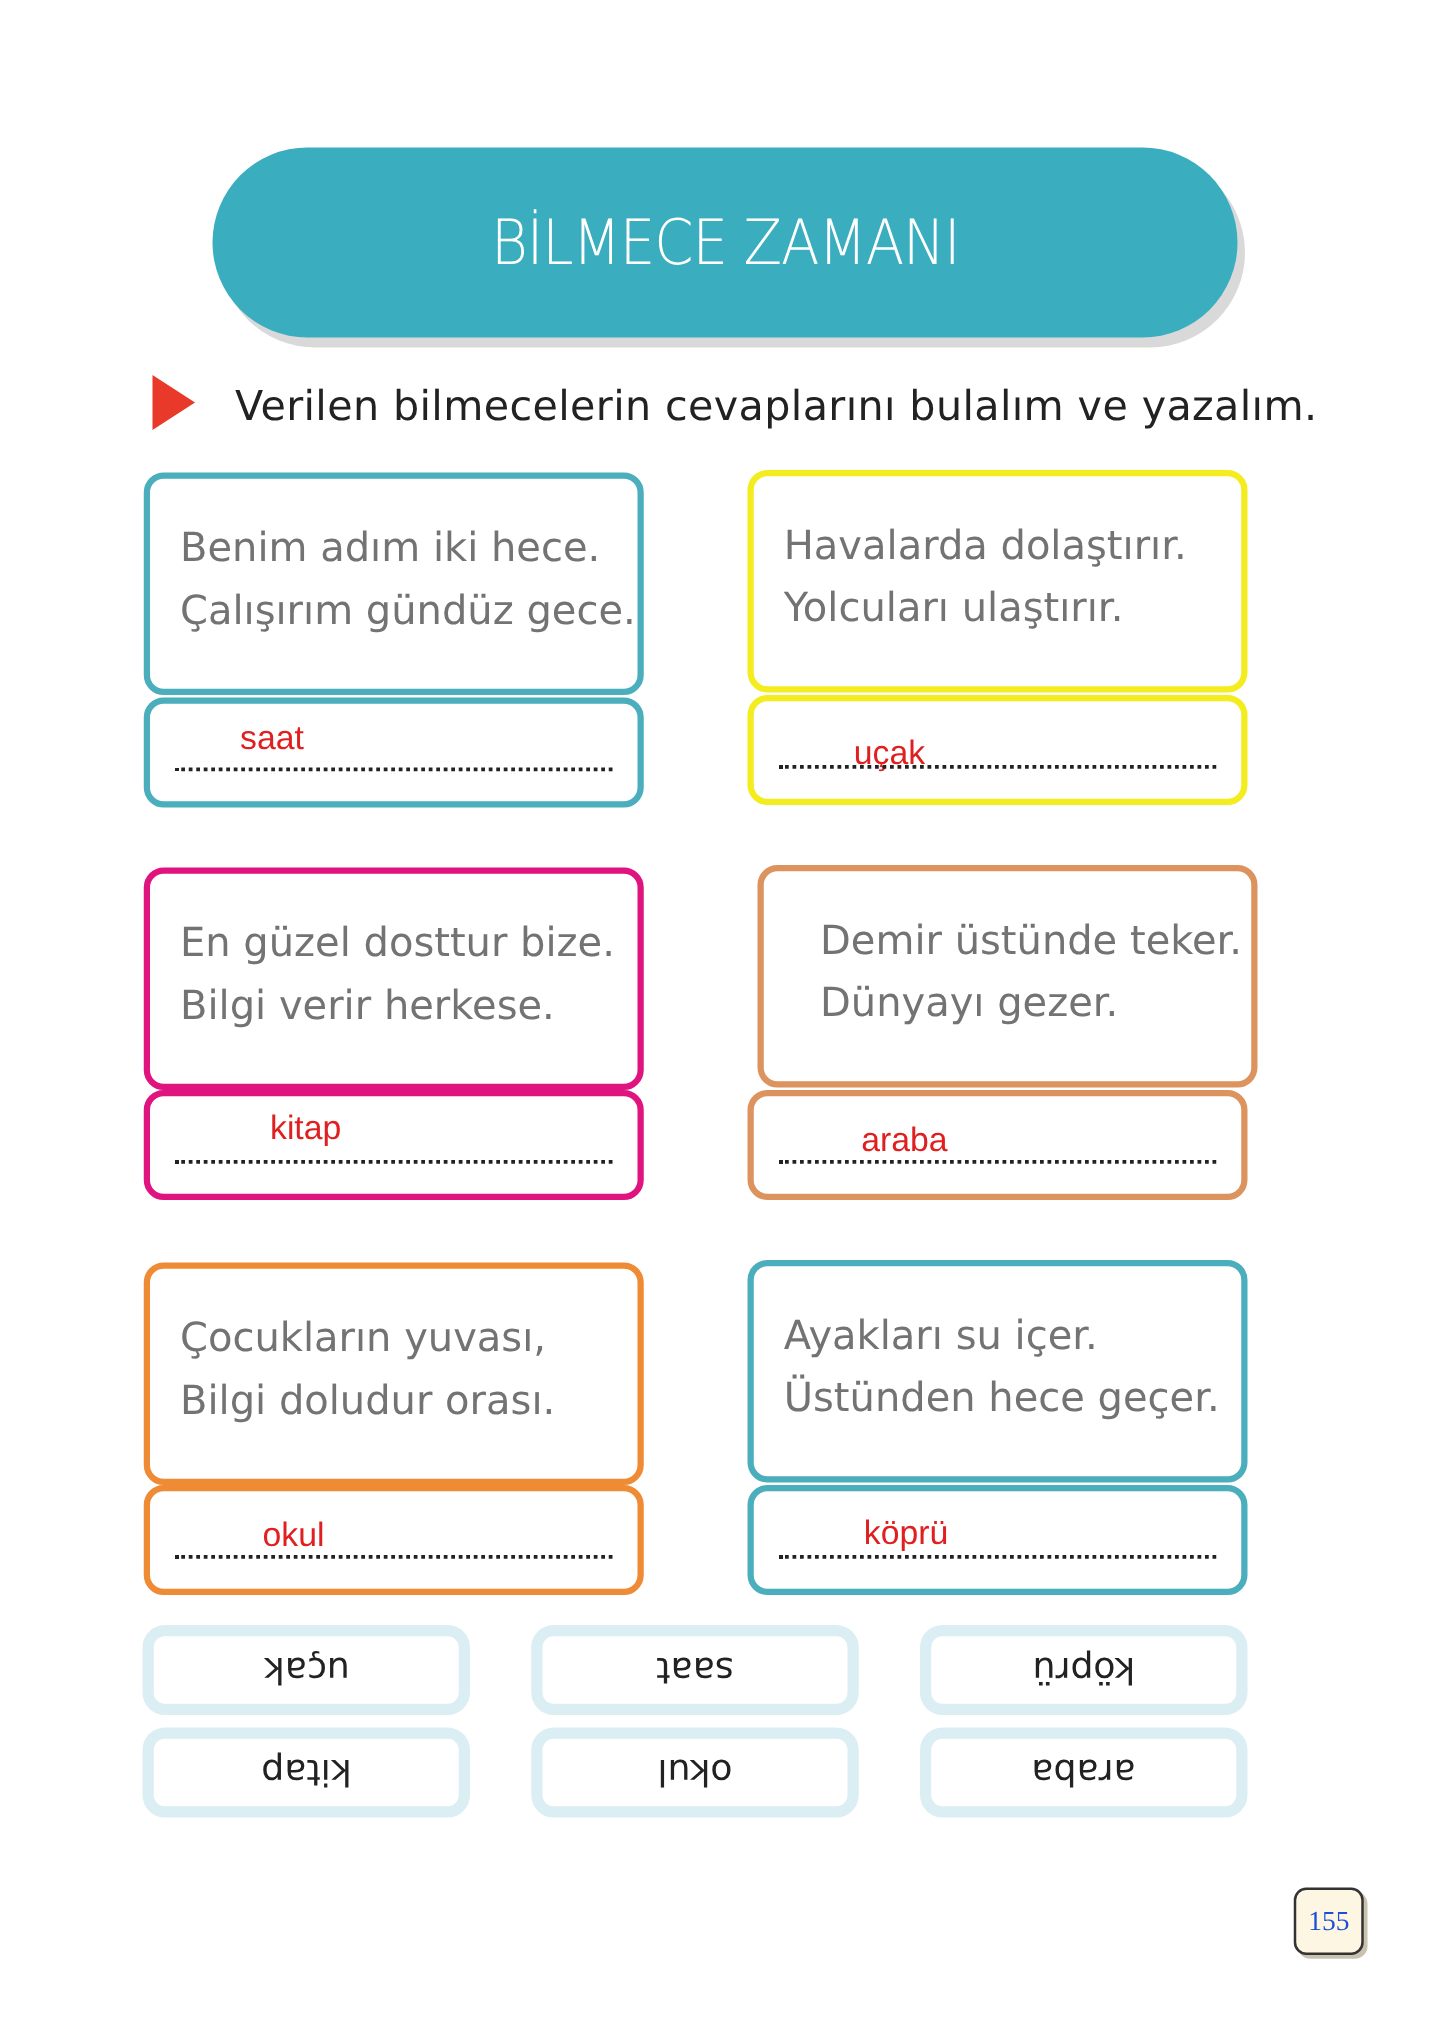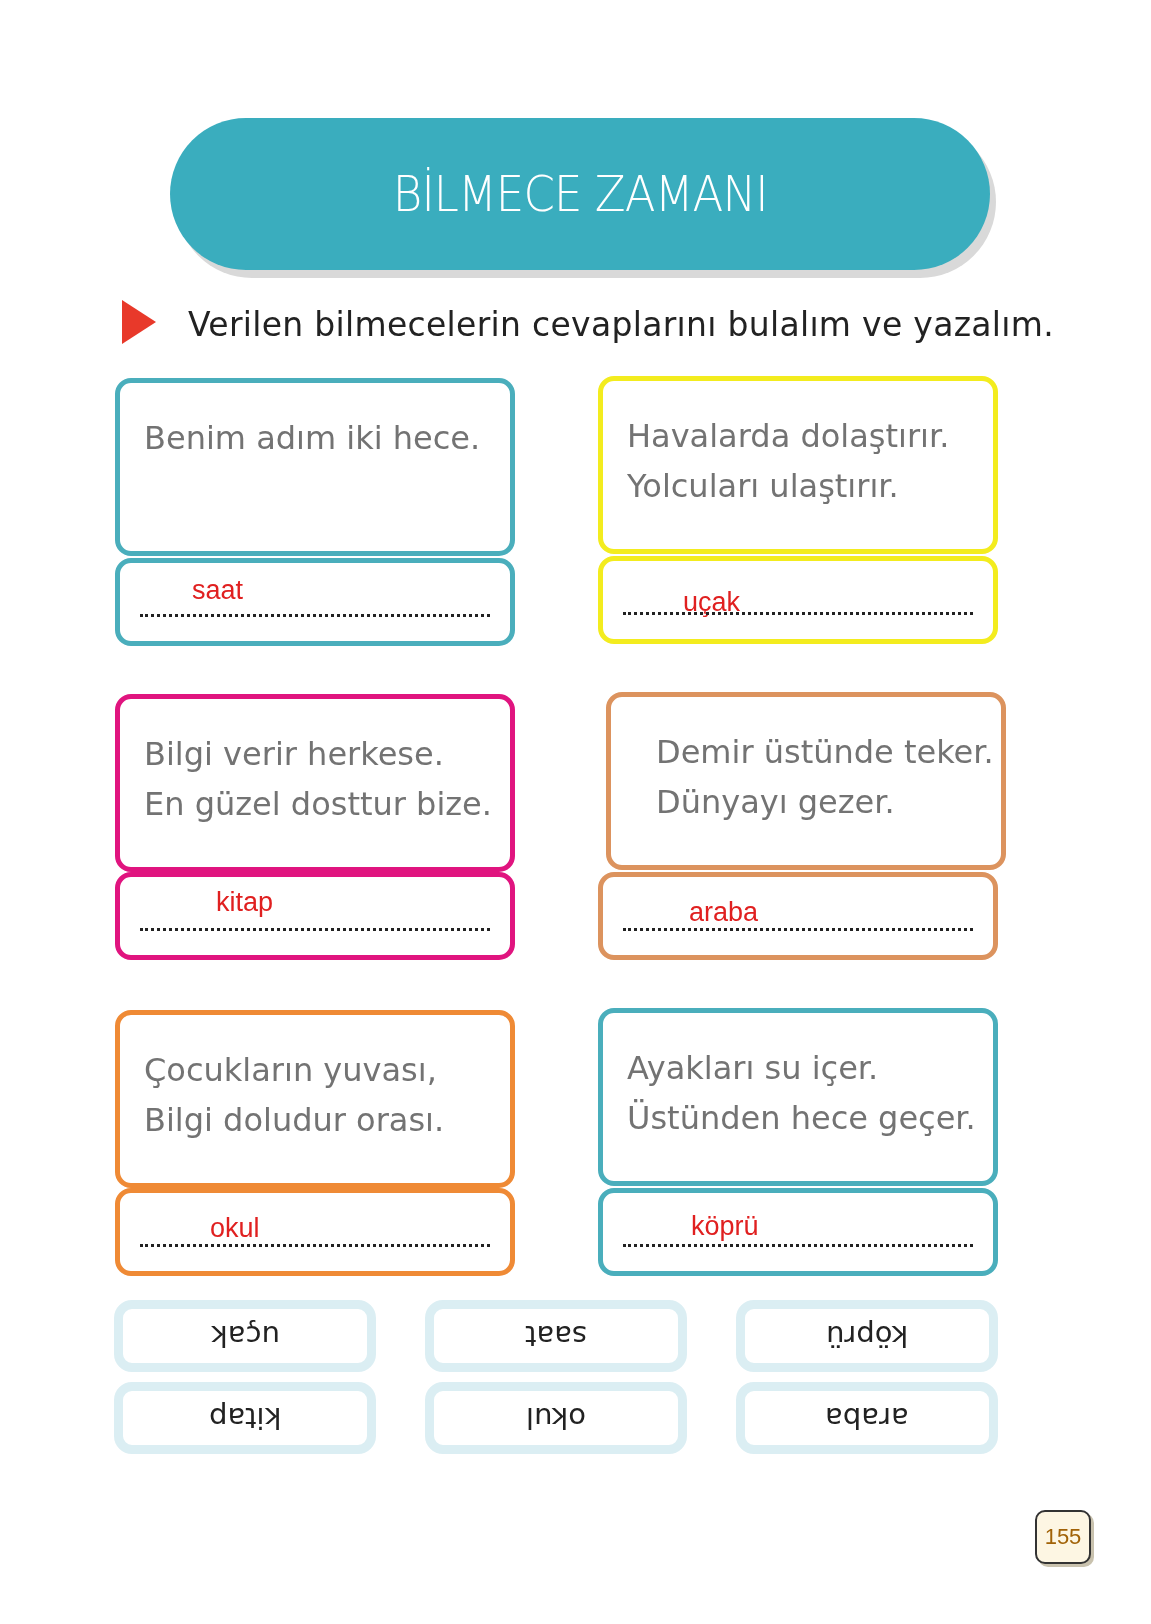--- a/index.html
+++ b/index.html
@@ -49,55 +49,56 @@
     }
     .word-card span {
       display: inline-block; transform: rotate(180deg); font-size: 29px; color: #222;
     }
 
     .page-number {
       position: absolute; left: 1035px; top: 1510px; width: 52px; height: 50px;
       background: #fdf6e3; border: 2px solid #333; border-radius: 10px;
       box-shadow: 3px 3px 0 #c9c2ae;
       display: flex; align-items: center; justify-content: center;
-      font-family: Liberation Sans, sans-serif; font-size: 22px; color: #a16207;
+      font-family: Liberation Serif, serif; font-size: 22px; color: #1d4ed8;
     }
   </style>
 </head>
 <body>
 
 <div class="title-pill">
   <span>BİLMECE ZAMANI</span>
 </div>
 
 <div class="instruction">
   <div class="triangle"></div>
   <span>Verilen bilmecelerin cevaplarını bulalım ve yazalım.</span>
 </div>
 
 <div class="riddle riddle-box" style="left:115px; top:378px; border-color:#4aaebc;">
   <div class="line">Benim adım iki hece.</div>
+  <div class="line">Çalışırım gündüz gece.</div>
 </div>
 <div class="riddle answer-box" style="left:115px; top:558px; border-color:#4aaebc;">
   <span class="answer" style="left:72px; top:12px;">saat</span>
   <div class="dots"></div>
 </div>
 
 <div class="riddle riddle-box" style="left:598px; top:376px; border-color:#f3ec1e;">
   <div class="line">Havalarda dolaştırır.</div>
   <div class="line">Yolcuları ulaştırır.</div>
 </div>
 <div class="riddle answer-box" style="left:598px; top:556px; border-color:#f3ec1e;">
   <span class="answer" style="left:80px; top:26px;">uçak</span>
   <div class="dots"></div>
 </div>
 
 <div class="riddle riddle-box" style="left:115px; top:694px; border-color:#e0147f;">
+  <div class="line">En güzel dosttur bize.</div>
   <div class="line">Bilgi verir herkese.</div>
-  <div class="line">En güzel dosttur bize.</div>
 </div>
 <div class="riddle answer-box" style="left:115px; top:872px; border-color:#e0147f;">
   <span class="answer" style="left:96px; top:10px;">kitap</span>
   <div class="dots"></div>
 </div>
 
 <div class="riddle riddle-box" style="left:606px; top:692px; border-color:#dc935e;padding-left:45px;">
   <div class="line">Demir üstünde teker.</div>
   <div class="line">Dünyayı gezer.</div>
 </div>

